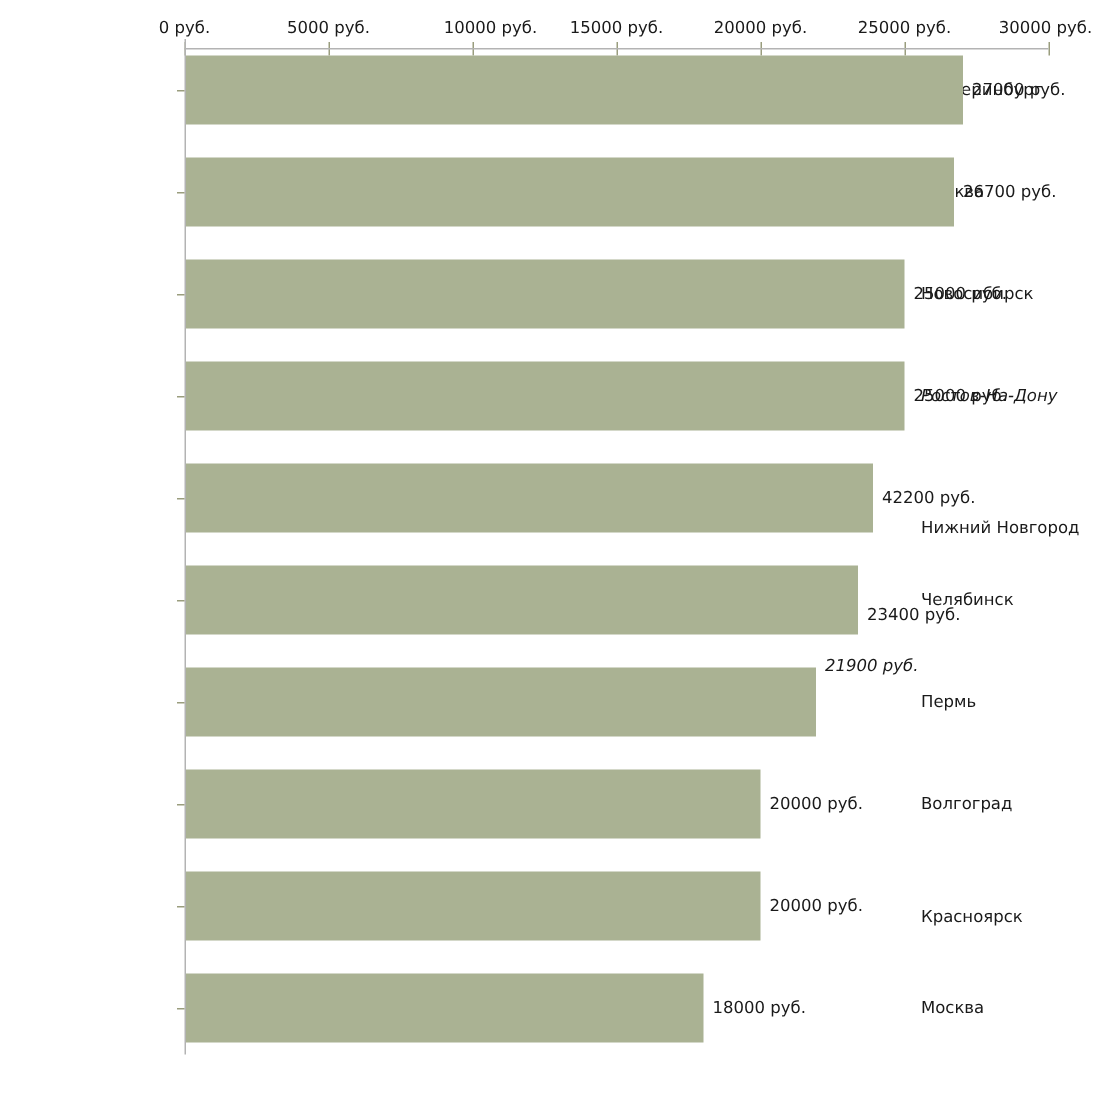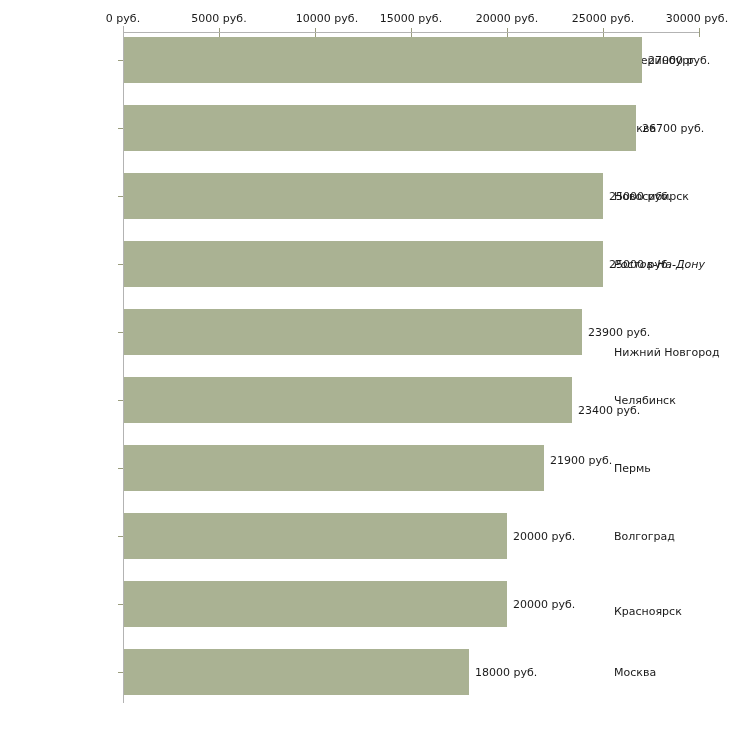--- a/index.html
+++ b/index.html
@@ -141,31 +141,31 @@
     <div class="bar-value" style="left: 609px; top: 196px;">25000 руб.</div>
 
     <div class="cat-label" style="top:264px;font-style:italic;">Ростов-На-Дону</div>
     <div class="y-tick" style="top:264px;"></div>
     <div class="bar" style="top: 241px; height: 46px; width: 479px;"></div>
     <div class="bar-value" style="left: 609px; top: 264px;">25000 руб.</div>
 
     <div class="cat-label" style="top:352px;">Нижний Новгород</div>
     <div class="y-tick" style="top:332px;"></div>
     <div class="bar" style="top: 309px; height: 46px; width: 458px;"></div>
-    <div class="bar-value" style="left: 588px; top: 332px;">23900 руб.</div>
+    <div class="bar-value" style="left: 588px; top: 332px;">42200 руб.</div>
 
     <div class="cat-label" style="top:400px;">Челябинск</div>
     <div class="y-tick" style="top:400px;"></div>
     <div class="bar" style="top: 377px; height: 46px; width: 448px;"></div>
     <div class="bar-value" style="left: 578px; top: 410px;">23400 руб.</div>
 
     <div class="cat-label" style="top:468px;">Пермь</div>
     <div class="y-tick" style="top:468px;"></div>
     <div class="bar" style="top:445px; height:46px; width:420px;"></div>
-    <div class="bar-value" style="left:550px; top:460px;">21900 руб.</div>
+    <div class="bar-value" style="left:550px; top:444px;font-style:italic;">21900 руб.</div>
 
     <div class="cat-label" style="top:536px;">Волгоград</div>
     <div class="y-tick" style="top:536px;"></div>
     <div class="bar" style="top: 513px; height: 46px; width: 383px;"></div>
     <div class="bar-value" style="left: 513px; top: 536px;">20000 руб.</div>
 
     <div class="cat-label" style="top:604px;margin-top:7px;">Красноярск</div>
     <div class="y-tick" style="top:604px;"></div>
     <div class="bar" style="top: 581px; height: 46px; width: 383px;"></div>
     <div class="bar-value" style="left: 513px; top: 604px;">20000 руб.</div>

